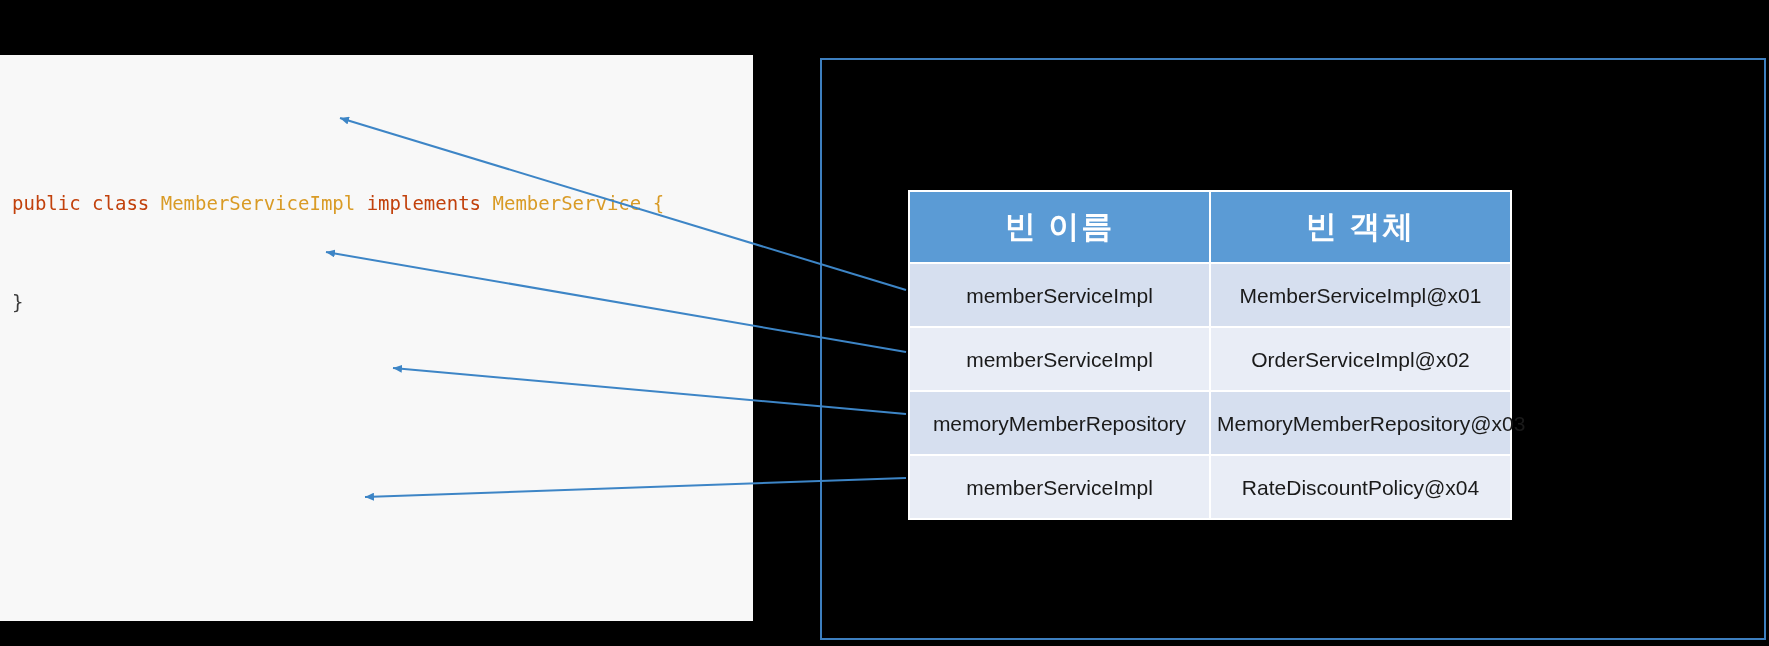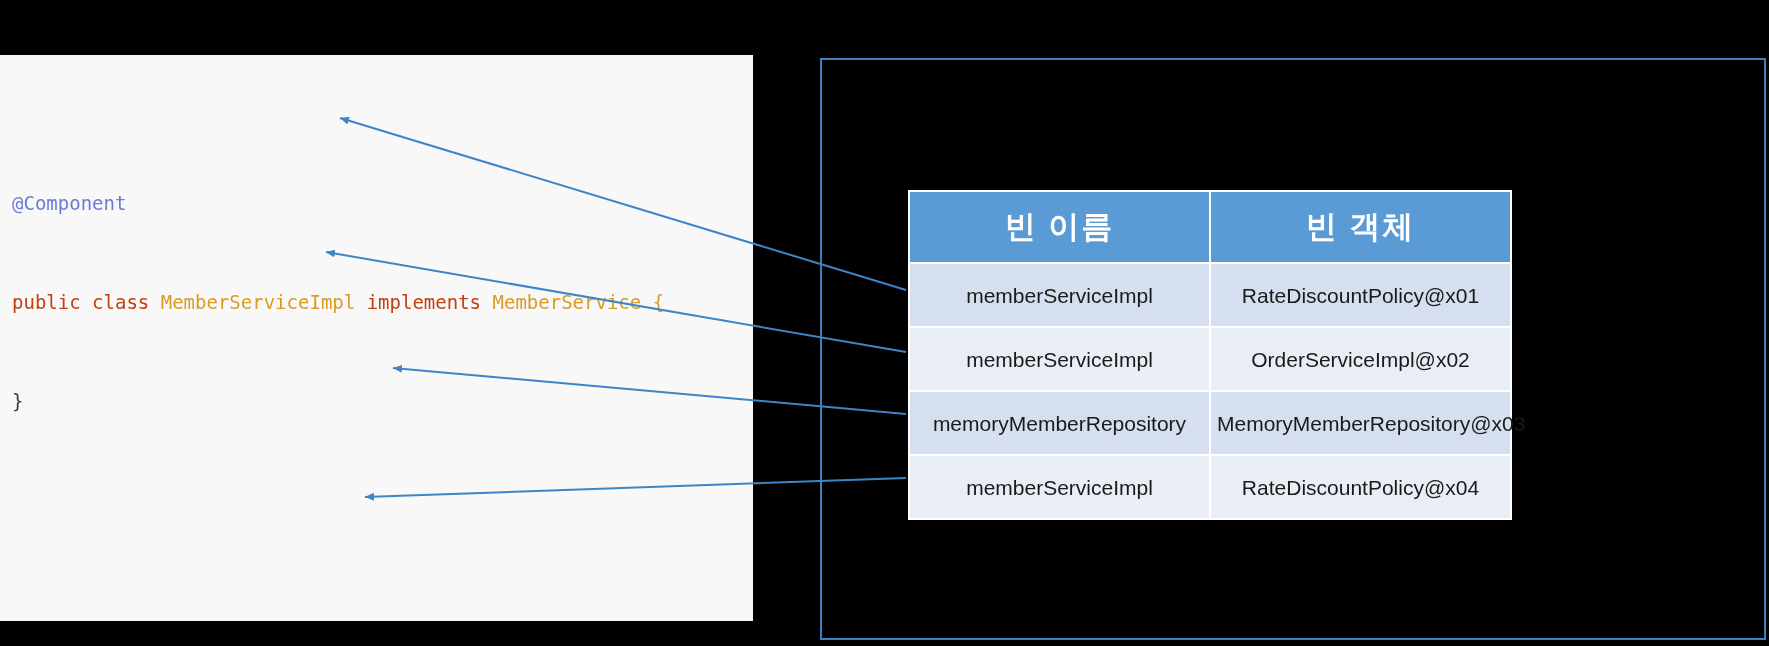--- a/index.html
+++ b/index.html
@@ -81,21 +81,20 @@
   .arrows{position:absolute;left:0;top:0;width:1769px;height:646px;pointer-events:none;}
 </style>
 </head>
 <body>
 
 <div id="stage">
 
   <div class="code-panel">
 
     
-    <div class="code-line"><span class="tok-anno">@Component</span></div>
     <div class="code-line"><span class="tok-kw">public class</span><span class="tok-plain"> </span><span class="tok-type">MemberServiceImpl</span><span class="tok-plain"> </span><span class="tok-kw">implements</span><span class="tok-plain"> </span><span class="tok-type">MemberService</span><span class="tok-plain"> </span><span class="tok-type">{</span></div>
     <div class="code-line"><span class="tok-punct">}</span></div>
     <div class="code-spacer"></div>
 
     
     
     
     
     
 
@@ -116,21 +115,21 @@
   <table class="bean-table">
     <thead>
       <tr>
         <th class="col-name">빈 이름</th>
         <th class="col-obj">빈 객체</th>
       </tr>
     </thead>
     <tbody>
       <tr class="odd">
         <td>memberServiceImpl</td>
-        <td>RateDiscountPolicy@x01</td>
+        <td>MemberServiceImpl@x01</td>
       </tr>
       <tr class="even">
         <td>memberServiceImpl</td>
         <td>OrderServiceImpl@x02</td>
       </tr>
       <tr class="odd">
         <td>memoryMemberRepository</td>
         <td>MemoryMemberRepository@x03</td>
       </tr>
       <tr class="even">

